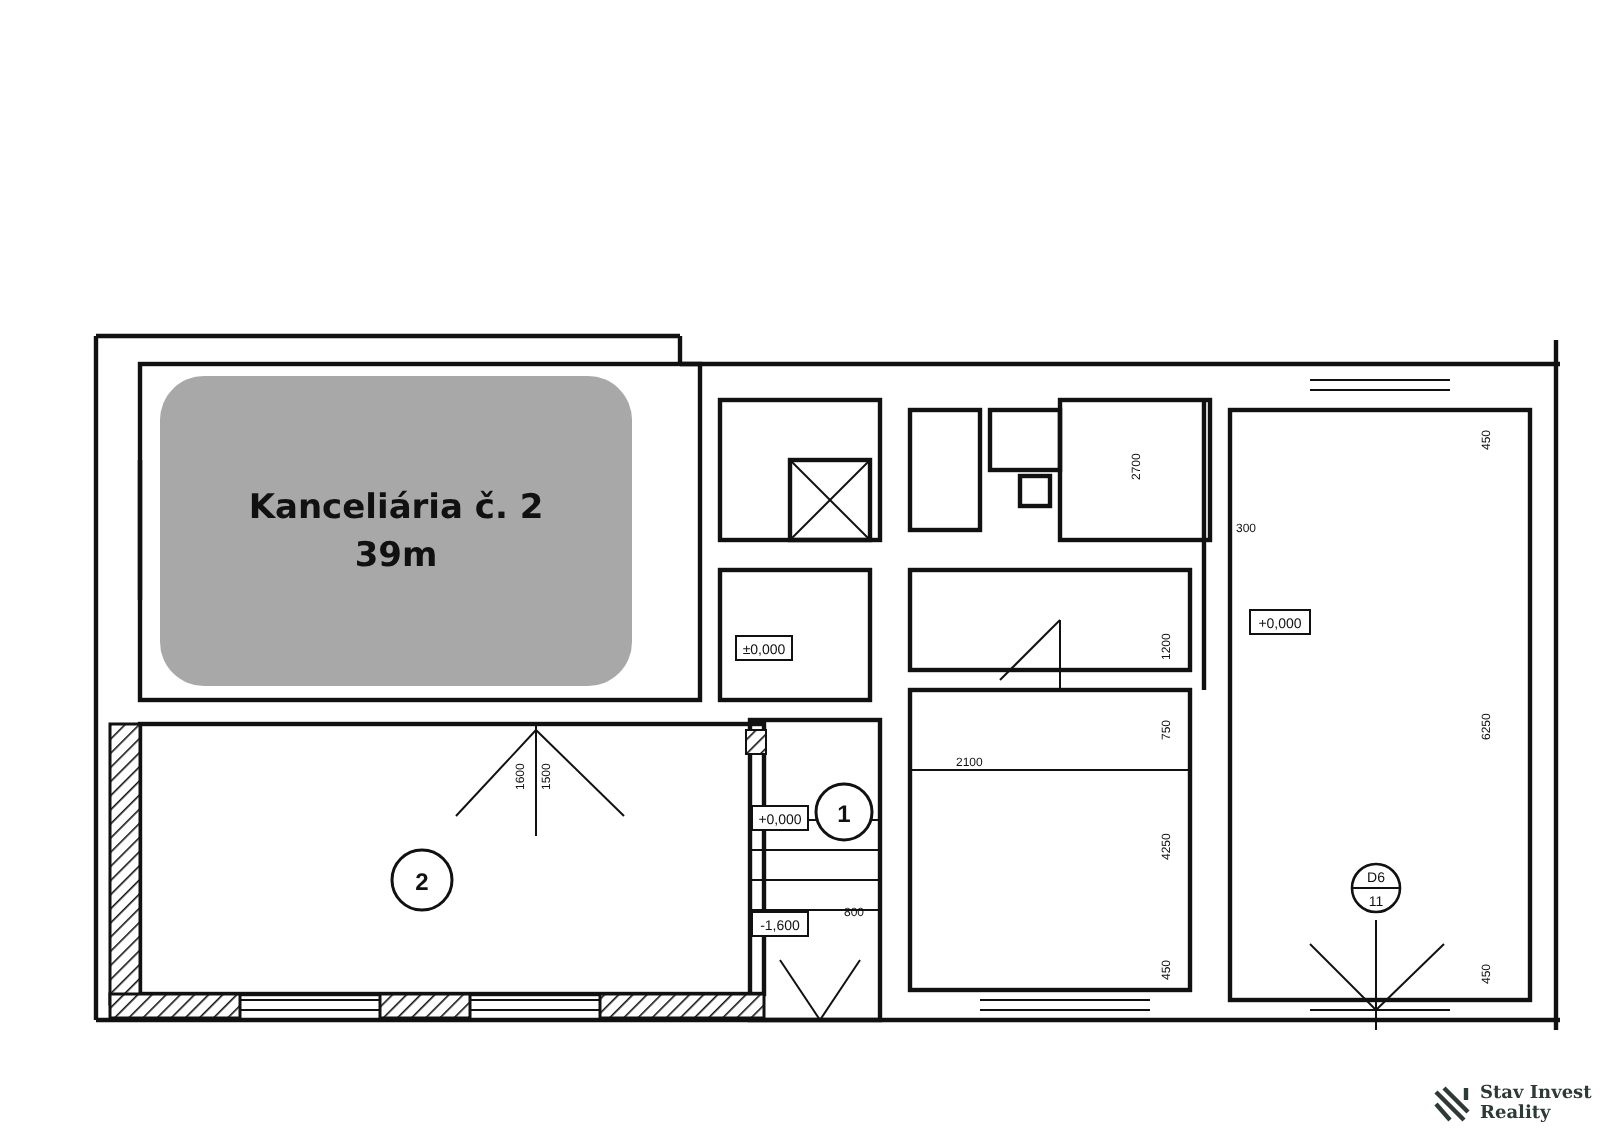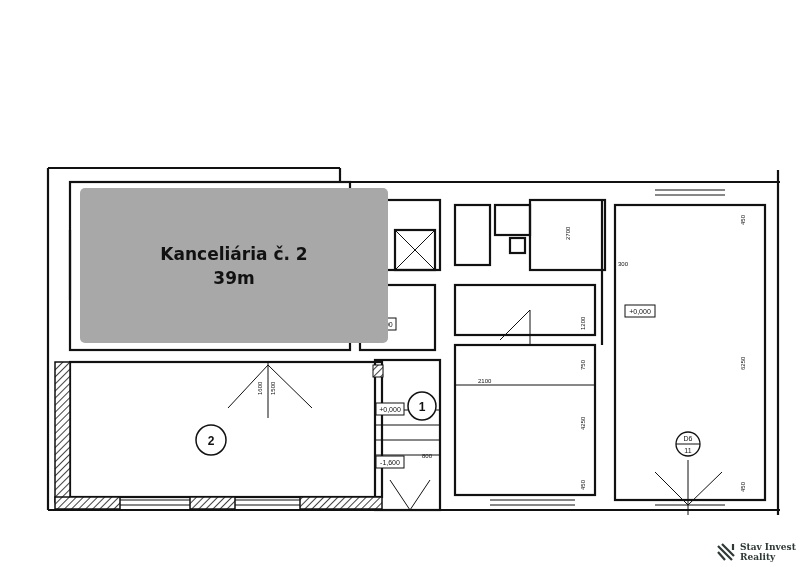--- a/index.html
+++ b/index.html
@@ -1,18 +1,18 @@
 <!DOCTYPE html>
 <html><head>
 <meta charset="utf-8">
 <style>
   html,body{margin:0;padding:0;background:#fff;}
   body{width:800px;height:567px;position:relative;overflow:hidden;font-family:"Liberation Sans",sans-serif;}
   #plan{position:absolute;left:0;top:0;width:800px;height:567px;}
-  .overlay{position:absolute;left:80px;top:188px;width:308px;height:155px;background:#a8a8a8;border-radius:5px;
+  .overlay{position:absolute;left:80px;top:188px;width:236px;height:155px;background:#a8a8a8;border-radius:22px;
     display:flex;flex-direction:column;align-items:center;justify-content:center;}
   .overlay .t1{font-family:"DejaVu Sans",sans-serif;font-weight:bold;font-size:17px;color:#111;line-height:24px;}
   .overlay .t2{font-family:"DejaVu Sans",sans-serif;font-weight:bold;font-size:17px;color:#111;line-height:24px;}
   .logo{position:absolute;left:716px;top:542px;display:flex;align-items:center;gap:4px;}
   .logo .txt{font-family:"DejaVu Serif",serif;font-weight:bold;font-size:9px;line-height:10px;color:#2d3a35;}
   .dim{font-family:"Liberation Sans",sans-serif;font-size:6px;fill:#111;}
   .lbl{font-family:"Liberation Sans",sans-serif;font-size:7px;fill:#111;}
   .circ{font-family:"Liberation Sans",sans-serif;font-size:12px;font-weight:bold;fill:#111;}
 </style>
 </head>

